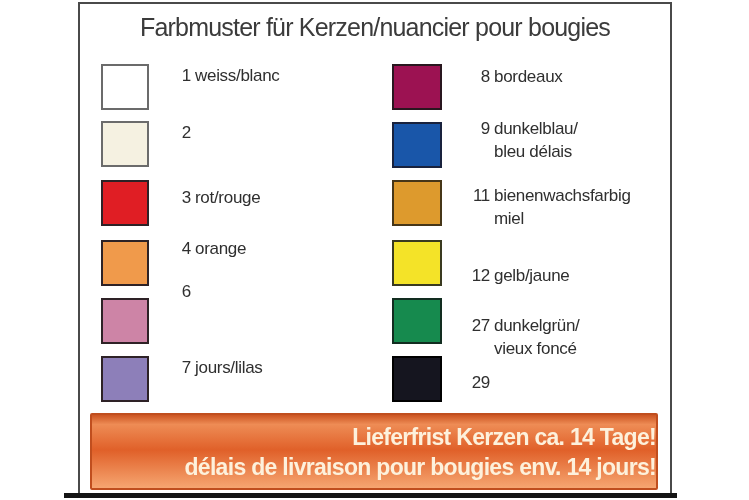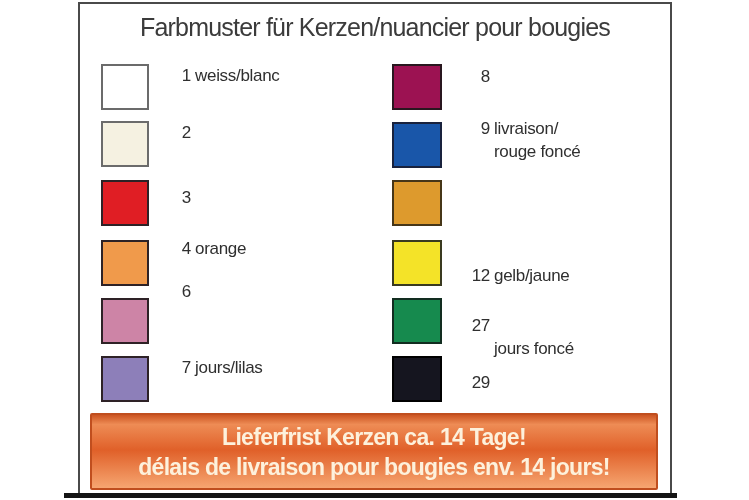--- a/index.html
+++ b/index.html
@@ -91,20 +91,21 @@
   </div>
 
   <div class="swatch col-left" style="top: 121px; background-color: rgb(245, 241, 225); border-color: rgb(107, 107, 107);"></div>
   <div class="color-label col-left" style="top:121px">
     <span class="num">2</span>
   </div>
 
   <div class="swatch col-left" style="top: 180px; background-color: rgb(224, 30, 36); border-color: rgb(46, 34, 38);"></div>
   <div class="color-label col-left" style="top:186px">
     <span class="num">3</span>
+    <span class="txt"><span>rot/rouge</span></span>
   </div>
 
   <div class="swatch col-left" style="top: 240px; background-color: rgb(240, 154, 75); border-color: rgb(46, 34, 38);"></div>
   <div class="color-label col-left" style="top:237px">
     <span class="num">4</span>
     <span class="txt"><span>orange</span></span>
   </div>
 
   <div class="swatch col-left" style="top: 298px; background-color: rgb(205, 132, 166); border-color: rgb(46, 34, 38);"></div>
   <div class="color-label col-left" style="top:280px">
@@ -113,44 +114,49 @@
 
   <div class="swatch col-left" style="top: 356px; background-color: rgb(141, 127, 185); border-color: rgb(46, 34, 38);"></div>
   <div class="color-label col-left" style="top:356px">
     <span class="num">7</span>
     <span class="txt"><span>jours/lilas</span></span>
   </div>
 
   <div class="swatch col-right" style="top: 64px; background-color: rgb(156, 18, 82); border-color: rgb(41, 23, 31);"></div>
   <div class="color-label col-right" style="top:65px">
     <span class="num">8</span>
+    <span class="txt"><span>bordeaux</span></span>
   </div>
 
   <div class="swatch col-right" style="top: 122px; background-color: rgb(25, 86, 169); border-color: rgb(25, 34, 61);"></div>
   <div class="color-label col-right" style="top:117px">
     <span class="num">9</span>
-    <span class="txt"><span>livraison/</span><br><span>rouge foncé</span></span>
+    <span class="txt"><span>dunkelblau/</span><br><span>bleu délais</span></span>
   </div>
 
   <div class="swatch col-right" style="top: 180px; background-color: rgb(221, 154, 45); border-color: rgb(70, 54, 24);"></div>
+  <div class="color-label col-right" style="top:184px">
+    <span class="num">11</span>
+    <span class="txt"><span>bienenwachsfarbig</span><br><span>miel</span></span>
+  </div>
 
   <div class="swatch col-right" style="top: 240px; background-color: rgb(244, 227, 40); border-color: rgb(58, 58, 32);"></div>
   <div class="color-label col-right" style="top:264px">
     <span class="num">12</span>
     <span class="txt"><span>gelb/jaune</span></span>
   </div>
 
   <div class="swatch col-right" style="top: 298px; background-color: rgb(22, 138, 78); border-color: rgb(18, 45, 32);"></div>
   <div class="color-label col-right" style="top:314px">
     <span class="num">27</span>
-    <span class="txt"><br><span>jours foncé</span></span>
+    <span class="txt"><span>dunkelgrün/</span><br><span>vieux foncé</span></span>
   </div>
 
   <div class="swatch col-right" style="top: 356px; background-color: rgb(21, 21, 31); border-color: rgb(0, 0, 0);"></div>
   <div class="color-label col-right" style="top:371px">
     <span class="num">29</span>
   </div>
 
-  <div class="banner" style="background: linear-gradient(rgb(204, 85, 34) 0%, rgb(238, 140, 85) 13%, rgb(224, 96, 41) 48%, rgb(246, 166, 113) 100%); border-color: rgb(192, 78, 30); color: rgb(253, 241, 220);">
+  <div class="banner" style="background: linear-gradient(rgb(204, 85, 34) 0%, rgb(238, 140, 85) 13%, rgb(224, 96, 41) 48%, rgb(246, 166, 113) 100%); border-color: rgb(192, 78, 30); color: rgb(253, 241, 220); text-align: right;">
     <div>Lieferfrist Kerzen ca. 14 Tage!</div>
     <div>délais de livraison pour bougies env. 14 jours!</div>
   </div>
 </div>
 
 </body></html>

